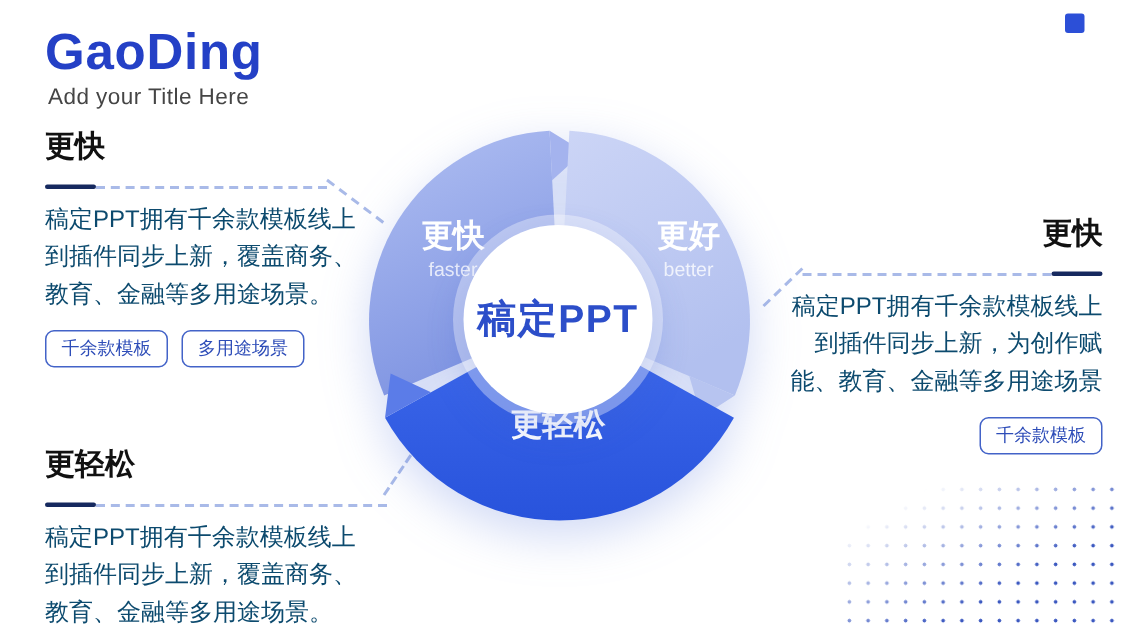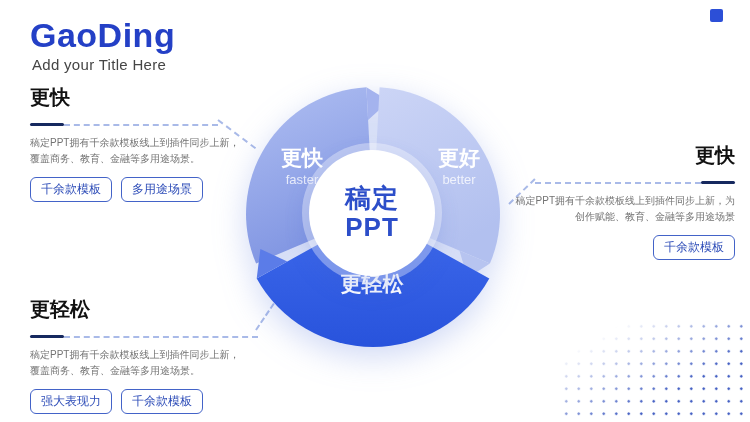--- a/index.html
+++ b/index.html
@@ -12,21 +12,21 @@
         color:#2440c6;letter-spacing:.5px;}
   .logo-sub{position:absolute;left:32px;top:56px;font-size:15px;color:#454545;letter-spacing:.3px;}
   .corner-sq{position:absolute;left:710px;top:9px;width:13px;height:13px;background:#2c4fd7;border-radius:2px;}
 
   
   .feature{position:absolute;}
   .feature h2{margin:0 0 12px 0;font-size:20px;font-weight:700;color:#111;}
   .rule{display:flex;align-items:center;height:3px;margin-bottom:9px;}
   .rule .solid{width:34px;height:3px;background:#16295f;border-radius:2px;flex:none;}
   .rule .dash{flex:1;border-top:2px dashed #a9bae8;height:0;}
-  .feature p{margin:0 0 11px 0;font-size:10px;line-height:1.55;color:#737373;}
+  .feature p{margin:0 0 11px 0;font-size:16px;line-height:1.55;color:#0c4a6e;}
   .tags{display:flex;gap:9px;}
   .tag{display:inline-block;border:1px solid #4363c8;color:#2e4db8;border-radius:6px;
        padding:3px 10px;font-size:12px;background:#fff;white-space:nowrap;}
   .feature-left{left:30px;top:84px;width:212px;}
   .feature-left .rule{width:188px;}
   .feature-right{right:15px;top:142px;width:222px;text-align:right;}
   .feature-right .rule{flex-direction:row-reverse;width:200px;margin-left:auto;margin-left:22px;}
   .feature-right .tags{justify-content:flex-end;}
   .feature-bottom{left:30px;top:296px;width:212px;}
   .feature-bottom .rule{width:228px;}
@@ -41,21 +41,21 @@
   .ring{position:absolute;left:237px;top:78px;z-index:1;
         filter:drop-shadow(0 10px 16px rgba(101,129,222,.30));}
   .seg-label{position:absolute;z-index:2;text-align:center;pointer-events:none;}
   .seg-label .zh{font-size:21px;font-weight:700;color:#ffffff;line-height:1.15;}
   .seg-label .en{font-size:13px;color:rgba(255,255,255,.78);margin-top:2px;}
   .label-faster{left:252px;top:146px;width:100px;}
   .label-better{left:409px;top:146px;width:100px;}
   .label-easier{left:312px;top:272px;width:120px;}
   .label-easier .en{color:#c8d6fa;}
   .hub{position:absolute;left:309px;top:150px;width:126px;height:126px;border-radius:50%;
-       background:#ffffff;z-index:3;display:flex;flex-direction:column;align-items:center;
+       background:#ffffff;z-index:3;display:flex;flex-direction:row;align-items:center;
        justify-content:center;box-shadow:0 0 0 7px rgba(255,255,255,.35),0 10px 24px rgba(64,96,205,.30);}
   .hub .t{font-size:26px;font-weight:700;color:#2c4ec9;line-height:1.12;letter-spacing:1px;}
 
   
   .dots{position:absolute;right:0;bottom:0;width:190px;height:102px;
         background-image:radial-gradient(circle,#3b58c0 1.2px,rgba(59,88,192,0) 1.4px);
         background-size:12.5px 12.5px;
         -webkit-mask-image:linear-gradient(to top left,#000 35%,rgba(0,0,0,0) 82%);
         mask-image:linear-gradient(to top left,#000 35%,rgba(0,0,0,0) 82%);}
 </style>

